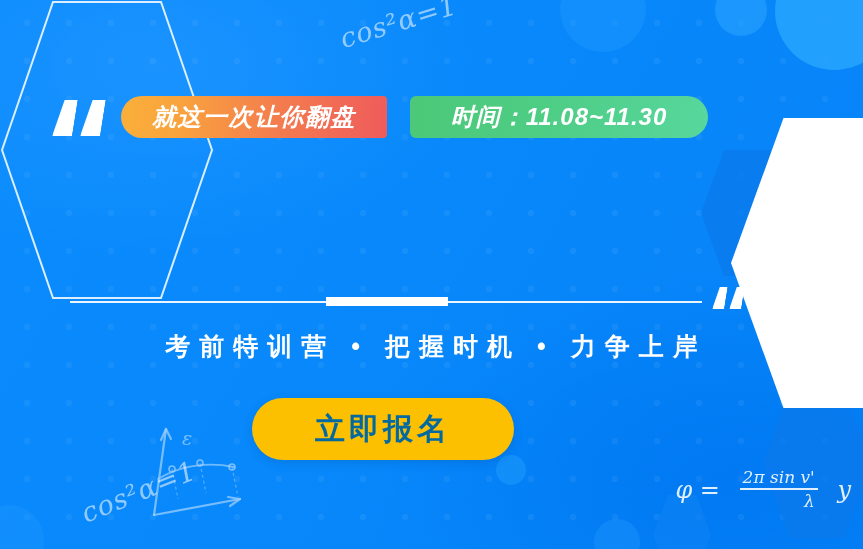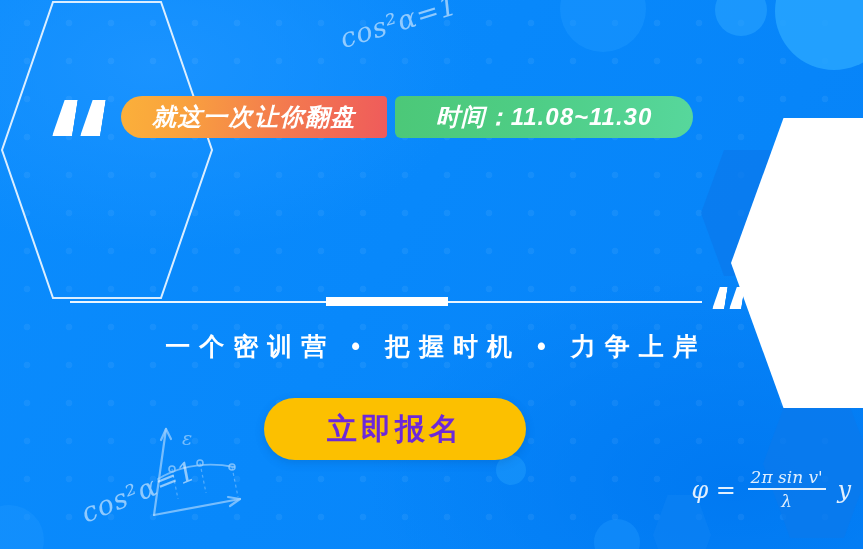--- a/index.html
+++ b/index.html
@@ -96,22 +96,22 @@
     letter-spacing:1px;
   }
   #hand-br{
     right:12px; bottom:36px;
     font-size:24px;
     color:rgba(255,255,255,.88);
   }
   #hand-br .frac{
     display:inline-block;
     vertical-align:middle;
-    text-align:center;
-    margin:0 4px;
+    text-align:right;
+    margin:0 12px;
     position:relative; top:-2px;
   }
   #hand-br .num{ display:block; font-size:17px; padding:0 3px 1px; }
   #hand-br .den{ display:block; font-size:17px; border-top:2px solid rgba(255,255,255,.88); padding:1px 3px 0; }
 
   
   #axis-doodle{
     position:absolute; left:128px; bottom:22px;
     width:130px; height:108px;
     opacity:.6;
@@ -158,21 +158,21 @@
     letter-spacing:1.5px;
     white-space:nowrap;
   }
   #badge-promo{
     width:266px;
     background:linear-gradient(96deg,#fbb03a 0%,#f9a33e 22%,#f3794f 62%,#ef5b5b 100%);
     border-radius:21px 4px 4px 21px;
   }
   #badge-date{
     width:298px;
-    margin-left:8px;
+    margin-left:23px;
     background:linear-gradient(96deg,#4cc878 0%,#4ecd85 45%,#57d79c 100%);
     border-radius:6px 21px 21px 6px;
     letter-spacing:1px;
   }
 
   
   #title{
     position:absolute; left:66px; top:141px;
     width:680px;
     color:#ffffff;
@@ -209,26 +209,26 @@
     text-align:center;
     color:#ffffff;
     font-size:25px;
     font-weight:bold;
     letter-spacing:9px;
     padding-left:9px;
   }
 
   
   #cta{
-    position:absolute; left:264px; top:398px;
+    position:absolute; left:252px; top:398px;
     width:262px; height:62px;
     background:#fcc000;
     border:none;
     border-radius:31px;
-    color:#6d28d9;
+    color:#0369a1;
     font-size:30px;
     font-weight:bold;
     letter-spacing:4px;
     cursor:pointer;
     font-family:inherit;
     box-shadow:0 3px 10px rgba(0,60,120,.18);
   }
 </style>
 </head>
 <body>
@@ -297,18 +297,18 @@
 
     <div id="divider">
       <div class="line"></div>
       <div class="chunk"></div>
     </div>
 
     <span class="qmark" id="quote-small">
       <i></i><i></i>
     </span>
 
-    <div id="subtitle">一个密训营 • 把握时机 • 力争上岸</div>
+    <div id="subtitle">考前特训营 • 把握时机 • 力争上岸</div>
 
     <button id="cta">立即报名</button>
 
   </div>
 </div>
 
 </body></html>

